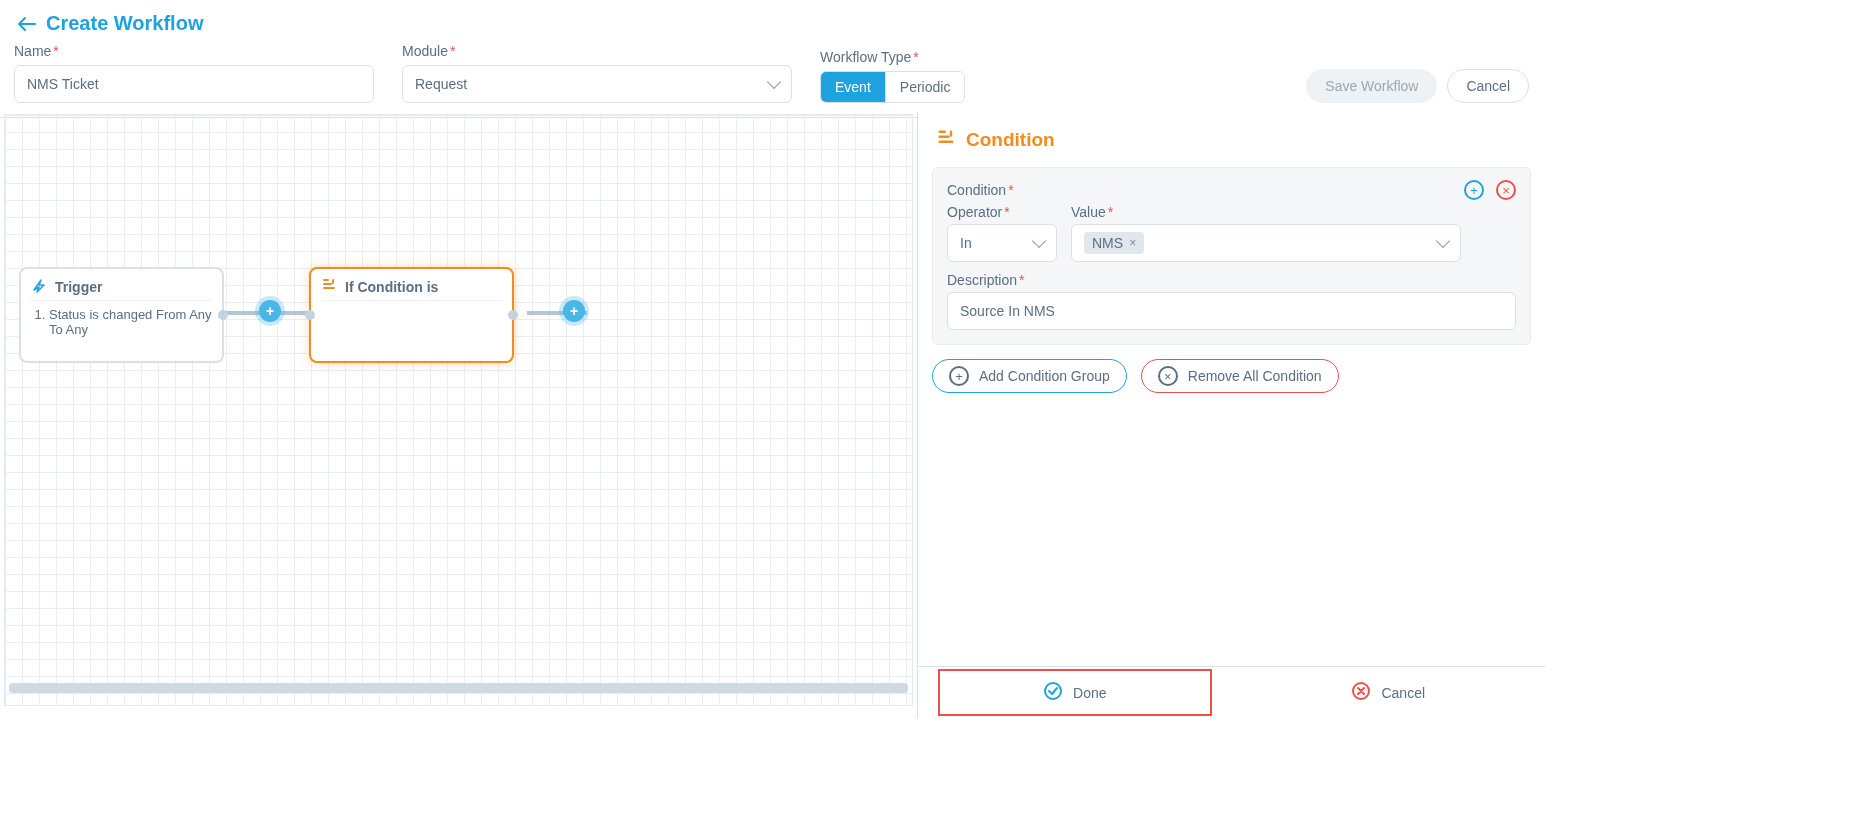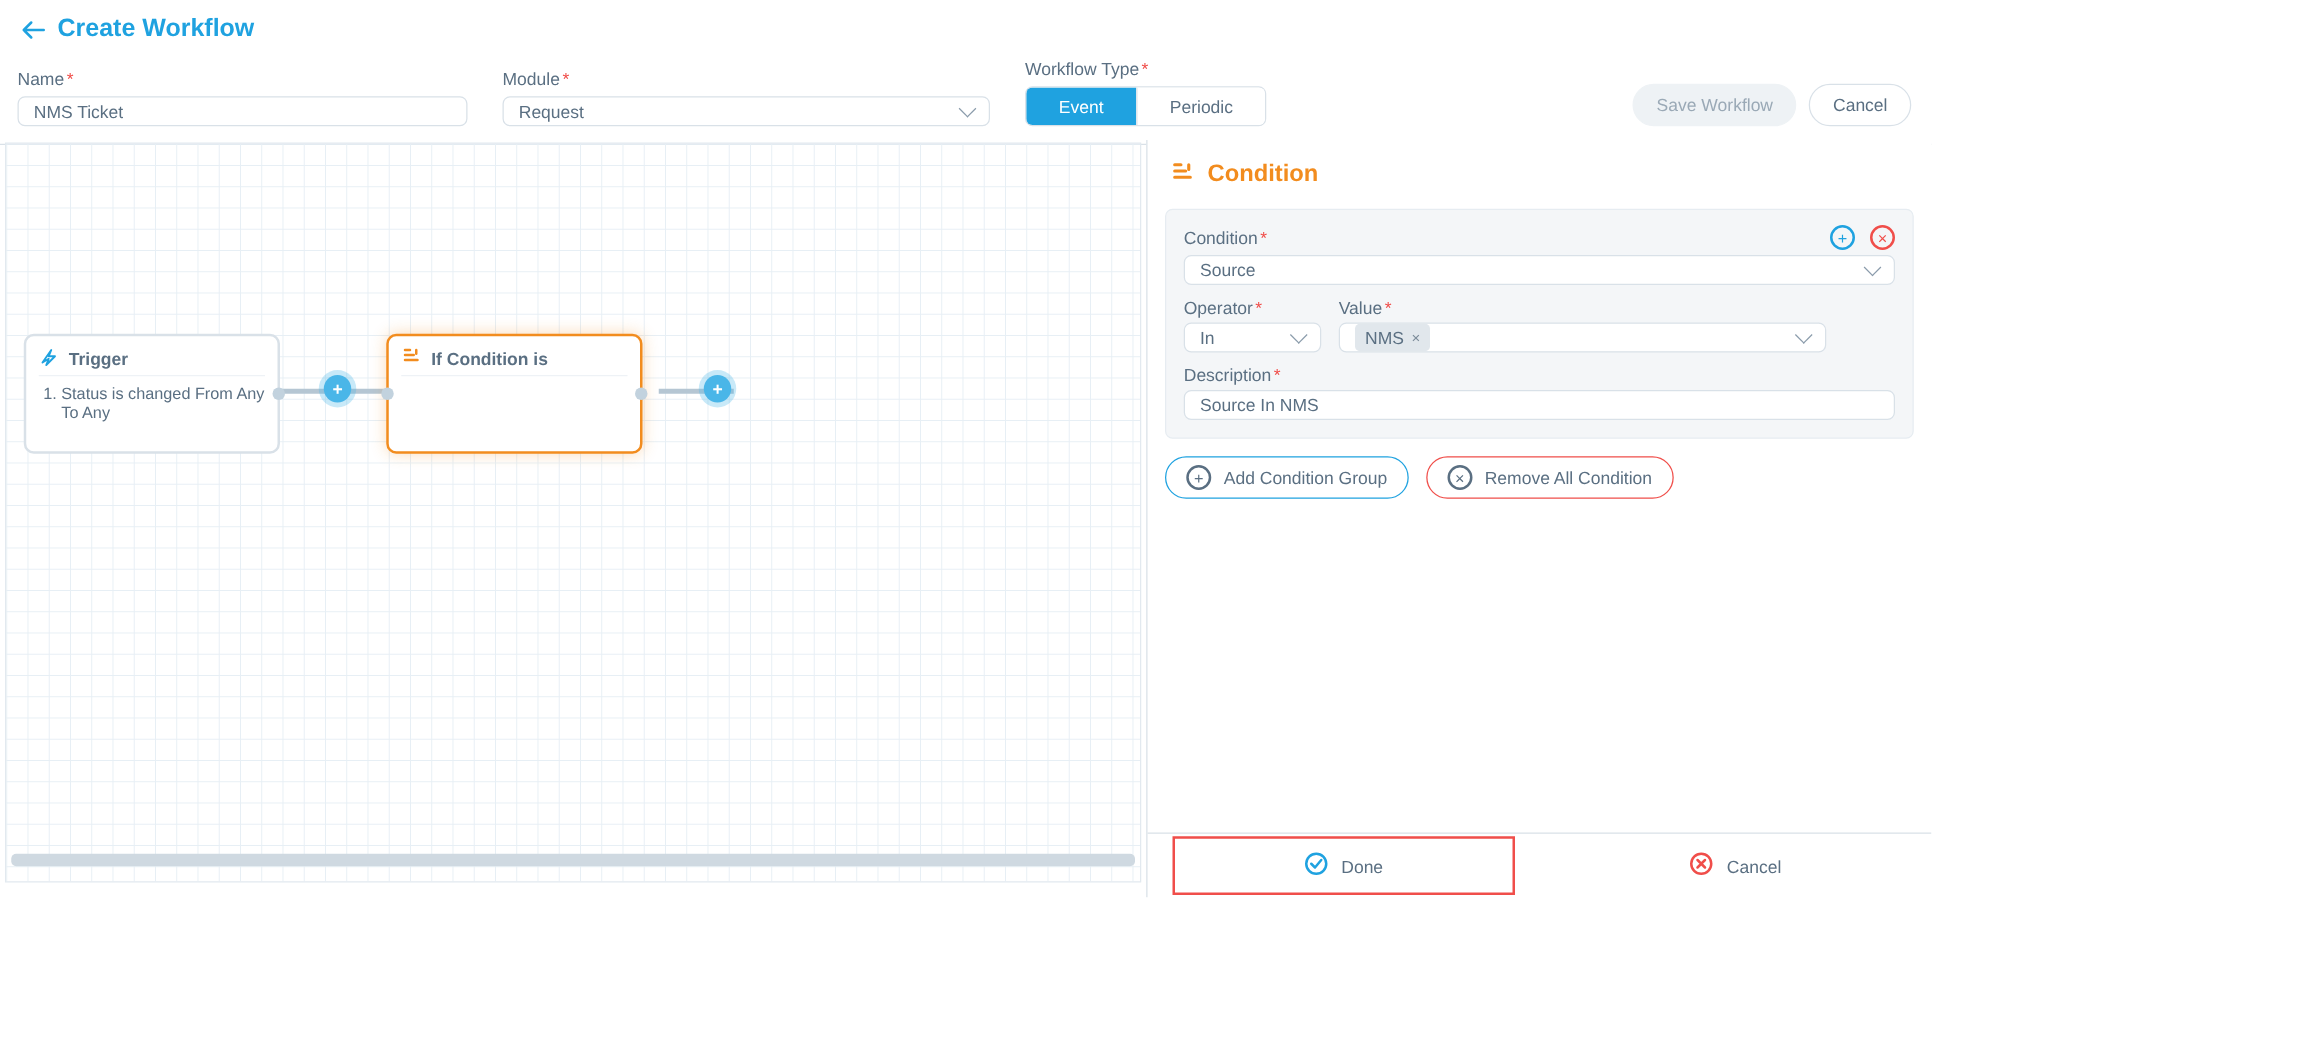--- a/index.html
+++ b/index.html
@@ -20,28 +20,28 @@
   
   .hdr{display:flex;align-items:center;gap:10px;padding:12px 16px 4px 16px;}
   .back{width:20px;height:20px;display:inline-flex;align-items:center;justify-content:center;color:var(--blue);}
   .title{font-size:20px;font-weight:600;color:var(--blue);}
 
   .form-row{display:flex;align-items:flex-end;gap:28px;padding:4px 16px 14px 14px;border-bottom:1px solid var(--border);}
   .field{display:flex;flex-direction:column;gap:6px;}
   .field .lbl{font-size:13px;color:var(--muted);}
   .req{color:var(--red);margin-left:2px;}
   .input, .select{
-    height:24px;border:1px solid var(--border);border-radius:6px;background:#fff;display:flex;align-items:center;padding:0 12px;color:var(--text);
+    height:38px;border:1px solid var(--border);border-radius:6px;background:#fff;display:flex;align-items:center;padding:0 12px;color:var(--text);
   }
   .input{width:360px;}
   .select{width:390px;justify-content:space-between;}
   .chev{width:10px;height:10px;border-right:1px solid var(--muted);border-bottom:1px solid var(--muted);transform:rotate(45deg);margin-top:-4px;}
 
   .toggle-group{display:inline-flex;border:1px solid var(--border);border-radius:6px;overflow:hidden;}
-  .toggle-btn{padding:7px 26px;background:#fff;color:var(--text);cursor:pointer;}
+  .toggle-btn{padding:7px 14px;background:#fff;color:var(--text);cursor:pointer;}
   .toggle-btn.active{background:var(--blue);color:#fff;}
   .toggle-btn:not(.active){border-left:1px solid var(--border);}
 
   .hdr-actions{margin-left:auto;display:flex;gap:10px;}
   .btn{padding:8px 18px;border-radius:18px;cursor:pointer;border:1px solid var(--border);background:#fff;margin-top:24px;}
   .btn.disabled{background:#eef2f5;color:#9aa9b6;border-color:#eef2f5;}
 
   
   .content{display:flex;position:absolute;top:112px;left:0;right:0;bottom:0;}
   .canvas{
@@ -196,24 +196,20 @@
       </div>
 
       <div class="cond-box">
         <div class="row" style="align-items:center;margin-bottom:4px;">
           <div class="plabel" style="margin:0"><span>Condition</span><span class="req">*</span></div>
           <div class="actions-inline">
             <span class="icon-round add-blue">+</span>
             <span class="icon-round rem-red">×</span>
           </div>
         </div>
-        <div class="select panel-sel" style="margin-bottom:10px;">
-          <span>Source</span>
-          <span class="chev"></span>
-        </div>
 
         <div class="row">
           <div class="half">
             <div class="plabel"><span>Operator</span><span class="req">*</span></div>
             <div class="select" style="width:110px">
               <span>In</span>
               <span class="chev"></span>
             </div>
           </div>
           <div class="grow">

